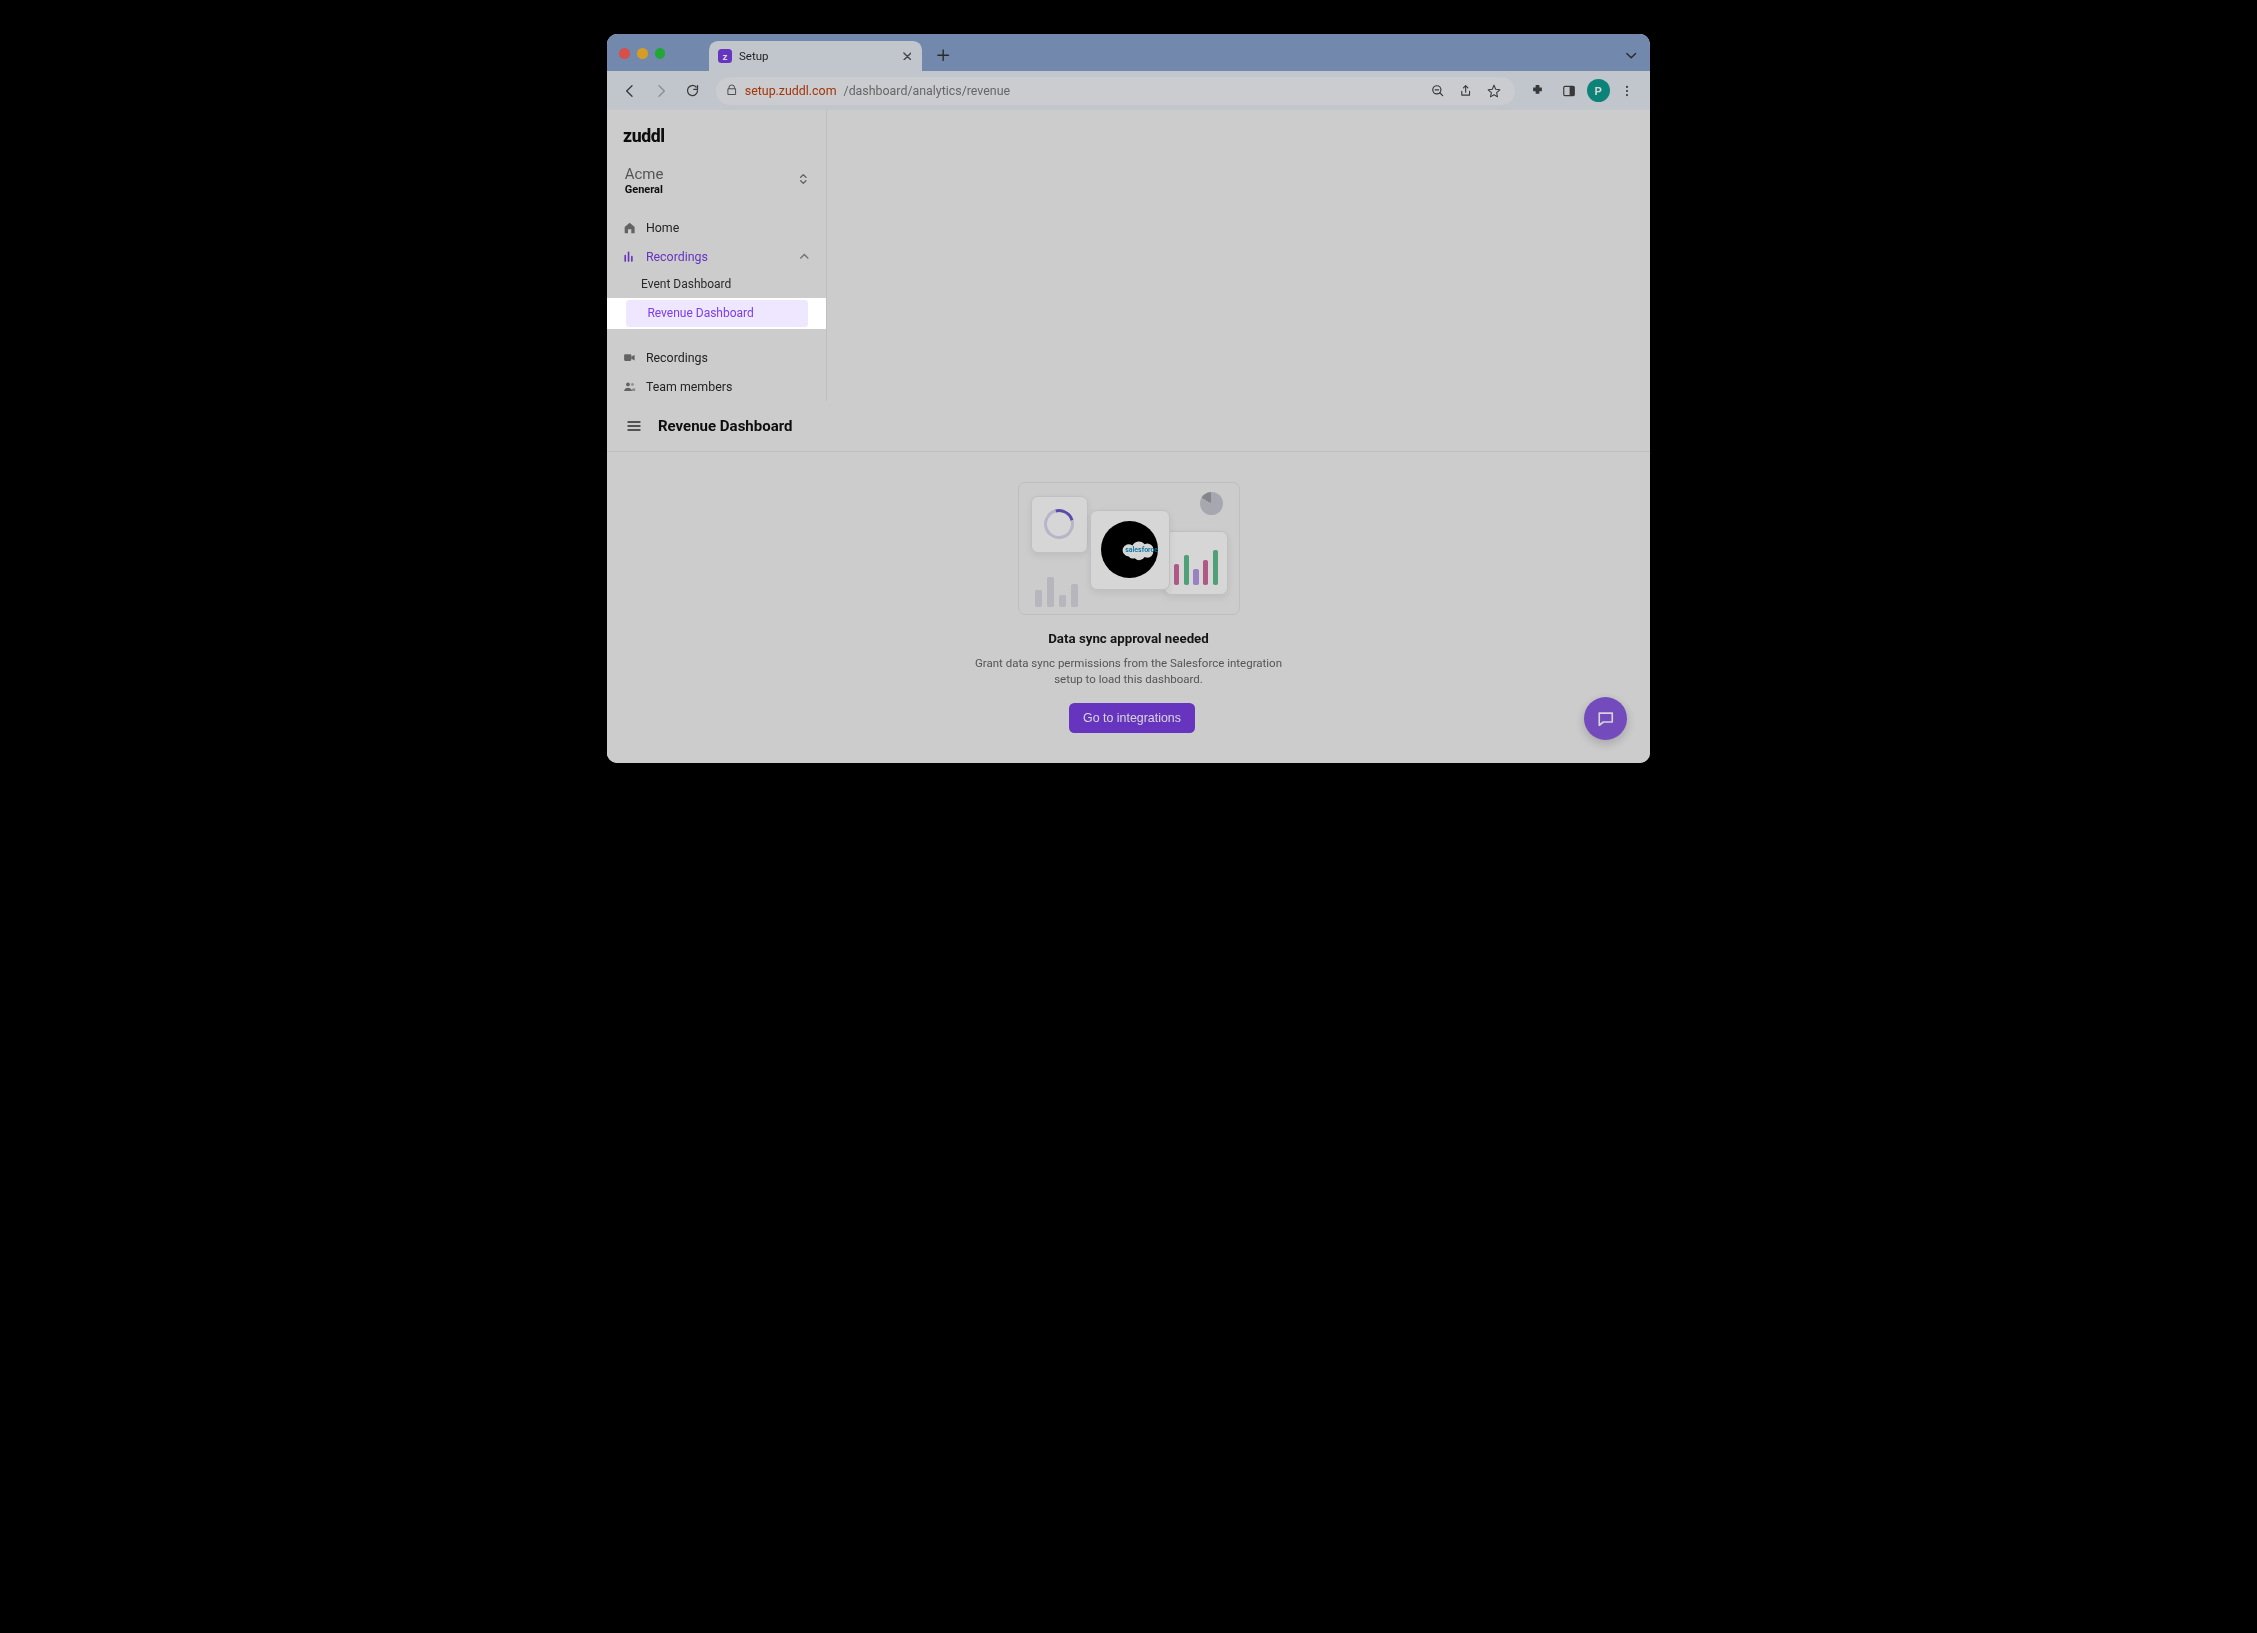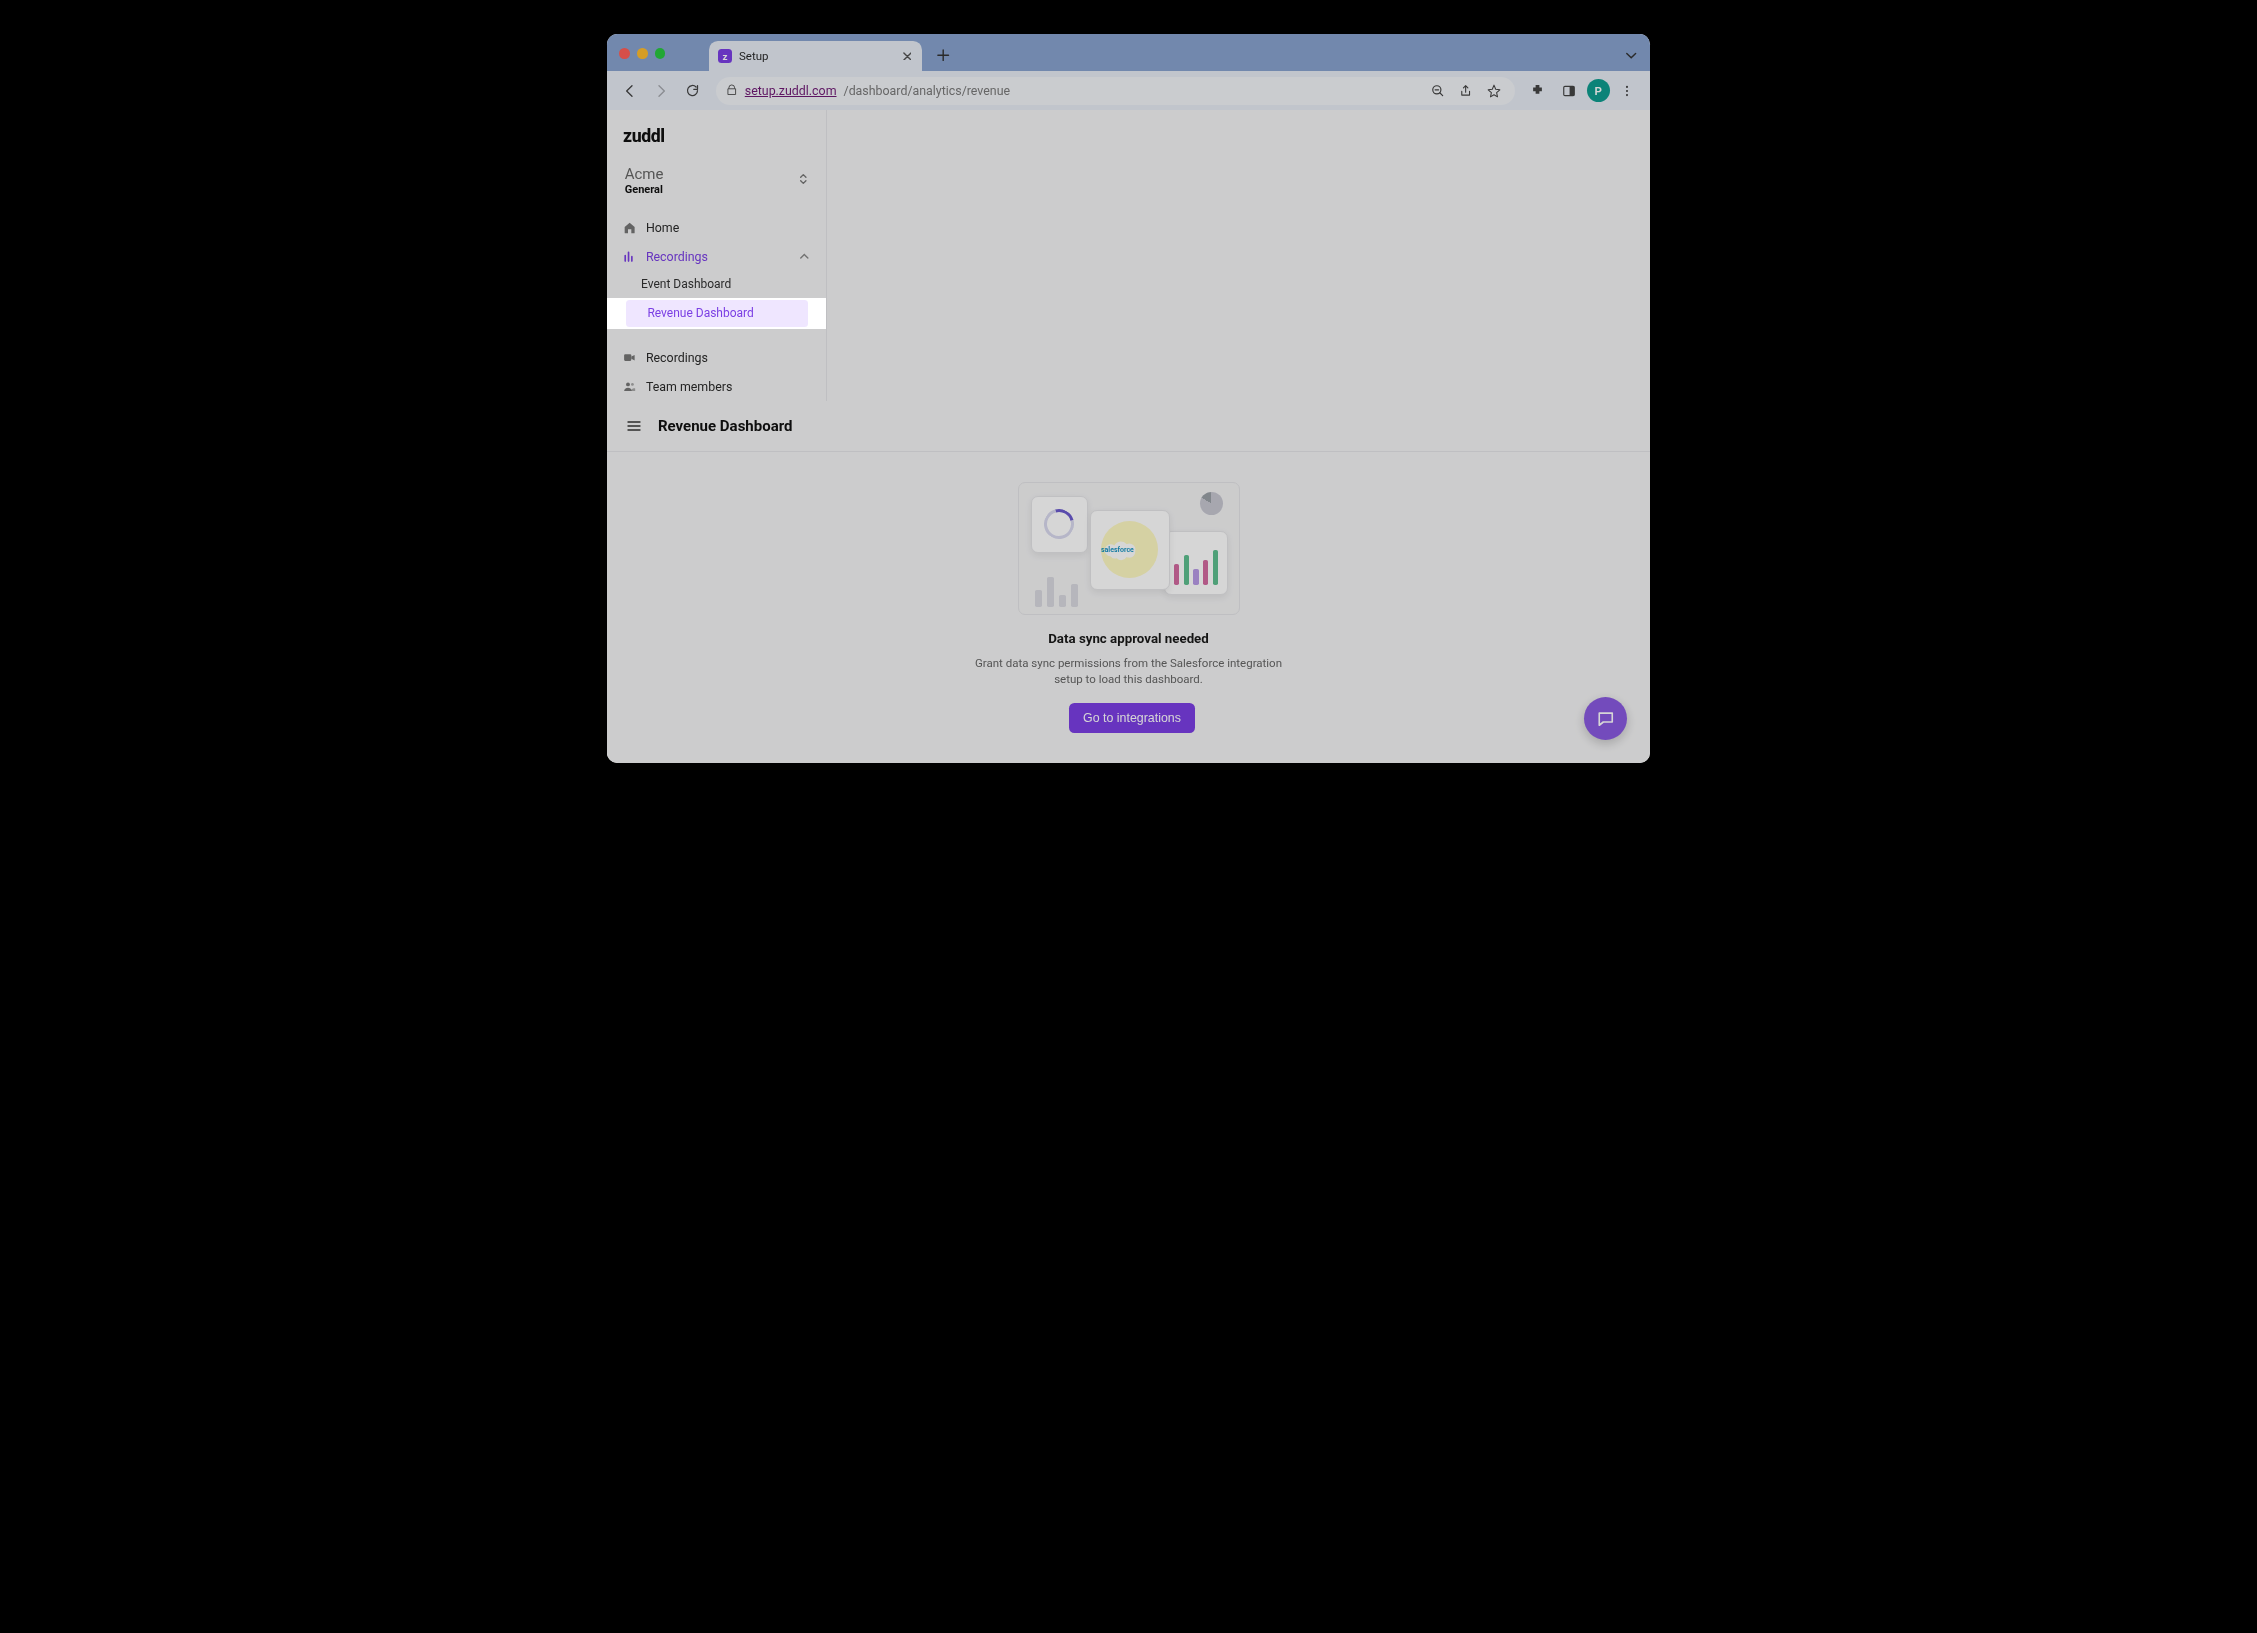--- a/index.html
+++ b/index.html
@@ -67,21 +67,21 @@
   .omnibox{
     flex:1; height:28px;
     background:#f1f3f7;
     border-radius:14px;
     display:flex;align-items:center;
     padding:0 10.6px;gap:7px;
     font-size:12.4px;color:#666;
     margin: 0 5.3px;
   }
   .omnibox .lock{color:#555;}
-  .omnibox .url-primary{color:#701a75;text-decoration:underline;}
+  .omnibox .url-primary{color:#c2410c;}
   .omnibox .url-rest{color:#7a7a7a;}
   .omnibox .spacer{flex:1;}
   .avatar{width:23px;height:23px;border-radius:50%;background:#0f9d8f;color:#fff;display:flex;align-items:center;justify-content:center;font-size:11.5px;font-weight:600;}
 
   
   .app { display:flex; height: 653px; background:#f4f4f5;flex-direction:column; }
 
   .sidebar {
     width: 220px;
     background:#f4f4f5;
@@ -159,21 +159,21 @@
   .illus{
     width:222px;height:133px;border:0.9px solid #e4e4e7;border-radius:7px;
     background:#f3f3f4;position:relative;overflow:hidden;
   }
   .card{position:absolute;background:#fff;border:0.9px solid #e5e5e8;border-radius:7px;box-shadow:0 2.7px 7px rgba(0,0,0,.07);}
   .card.a{top:12.4px;left:12.4px;width:57px;height:57px;display:flex;align-items:center;justify-content:center;}
   .ring{width:30px;height:30px;border:3.5px solid #d9d9ef;border-top-color:#6a5acd;border-radius:50%;transform:rotate(30deg);}
   .faint-bars{position:absolute;left:16px;bottom:7px;display:flex;gap:5.3px;align-items:flex-end;}
   .faint-bars span{width:7px;background:#d9d9e0;border-radius:1.8px;}
   .card.b{top:26.6px;left:71px;width:80px;height:80px;display:flex;align-items:center;justify-content:center;}
-  .sf-cloud{width:57px;height:57px;border-radius:50%;background:#fef9c3;display:flex;align-items:center;justify-content:flex-start;}
+  .sf-cloud{width:57px;height:57px;border-radius:50%;background:#000000;display:flex;align-items:center;justify-content:flex-end;}
   .sf-cloud svg{width:39px;height:26.6px;fill:#fff;}
   .sf-cloud .txt{position:absolute;font-size:7px;color:#0d8fbf;font-weight:600;}
   .pie{position:absolute;top:8.9px;right:16px;width:23px;height:23px;border-radius:50%;background:conic-gradient(#c7c7d1 0 300deg,#9aa0a6 300deg 360deg);}
   .card.c{top:48px;right:10.6px;width:64px;height:64px;display:flex;align-items:flex-end;justify-content:center;padding-bottom:8.9px;gap:4.4px;}
   .card.c span{width:5.3px;border-radius:1.8px;}
   .card.c span:nth-child(1){height:21px;background:#d36aa0;}
   .card.c span:nth-child(2){height:30px;background:#5fbf8f;}
   .card.c span:nth-child(3){height:16px;background:#b89ae6;}
   .card.c span:nth-child(4){height:25px;background:#d36aa0;}
   .card.c span:nth-child(5){height:35px;background:#5fbf8f;}

